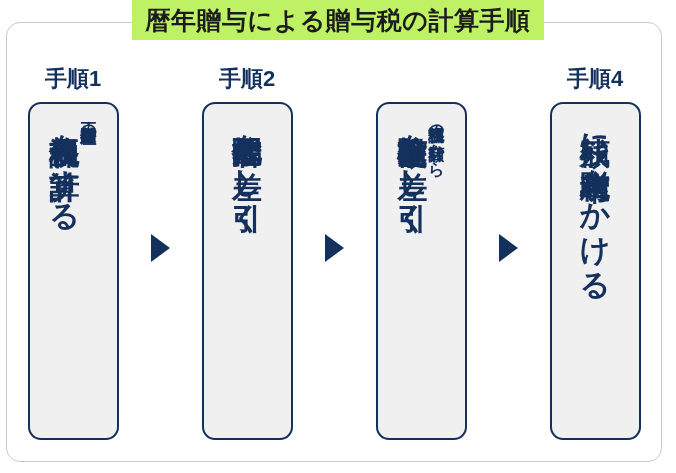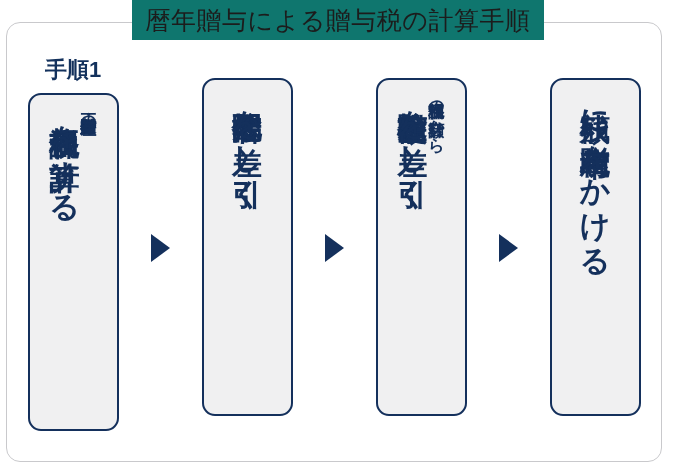--- a/index.html
+++ b/index.html
@@ -34,40 +34,40 @@
     left: 0;
     top: 0;
     width: 676px;
     height: 40px;
     display: flex;
     align-items: center;
     justify-content: center;
     pointer-events: none;
   }
   .title-text {
-    background: #0f766e;
+    background: #bef264;
     padding: 0 14px;
     color: #1c1c1c;
     font-size: 25px;
-    font-weight: normal;
+    font-weight: bold;
     letter-spacing: 0.5px;
     line-height: 40px;
     white-space: nowrap;
   }
 
   
   .steps {
     position: absolute;
     left: 6px;
     top: 48px;
     width: 656px;
     height: 392px;
     display: flex;
     flex-direction: row;
-    align-items: center;
+    align-items: flex-end;
     justify-content: center;
   }
 
   .step {
     width: 118px;
     display: flex;
     flex-direction: column;
     align-items: center;
   }
 
@@ -150,20 +150,21 @@
       <span class="vcol small">特例贈与財産・一般贈与財産の</span>
       <span class="vcol large">課税価格を計算する</span>
     </div>
   </div>
 
   <div class="arrow-cell">
     <div class="arrow"></div>
   </div>
 
   <div class="step">
+    <div class="step-label">手順2</div>
     <div class="step-box">
 
       <span class="vcol large">配偶者控除を差し引く</span>
     </div>
   </div>
 
   <div class="arrow-cell">
     <div class="arrow"></div>
   </div>
 
@@ -172,19 +173,20 @@
       <span class="vcol small">課税価格の合計額から</span>
       <span class="vcol large">基礎控除額を差し引く</span>
     </div>
   </div>
 
   <div class="arrow-cell">
     <div class="arrow"></div>
   </div>
 
   <div class="step">
+    <div class="step-label">手順4</div>
     <div class="step-box">
 
       <span class="vcol large">残額に贈与税率をかける</span>
     </div>
   </div>
 
 </div>
 
 </body></html>

